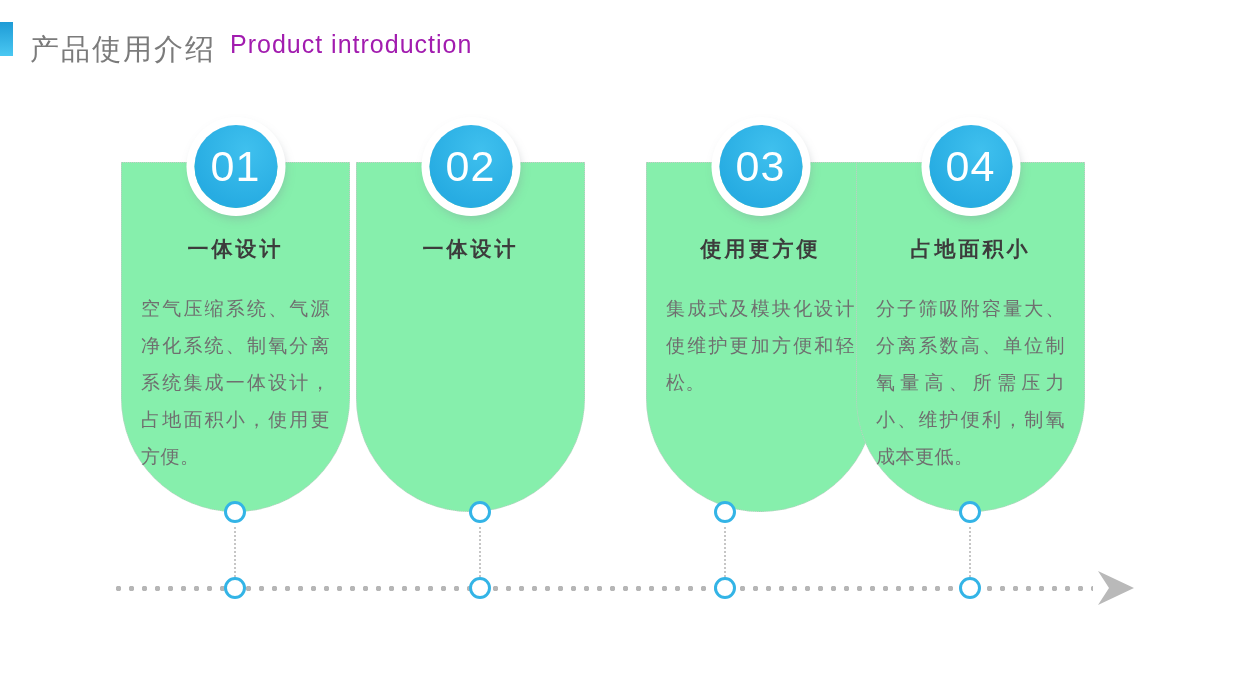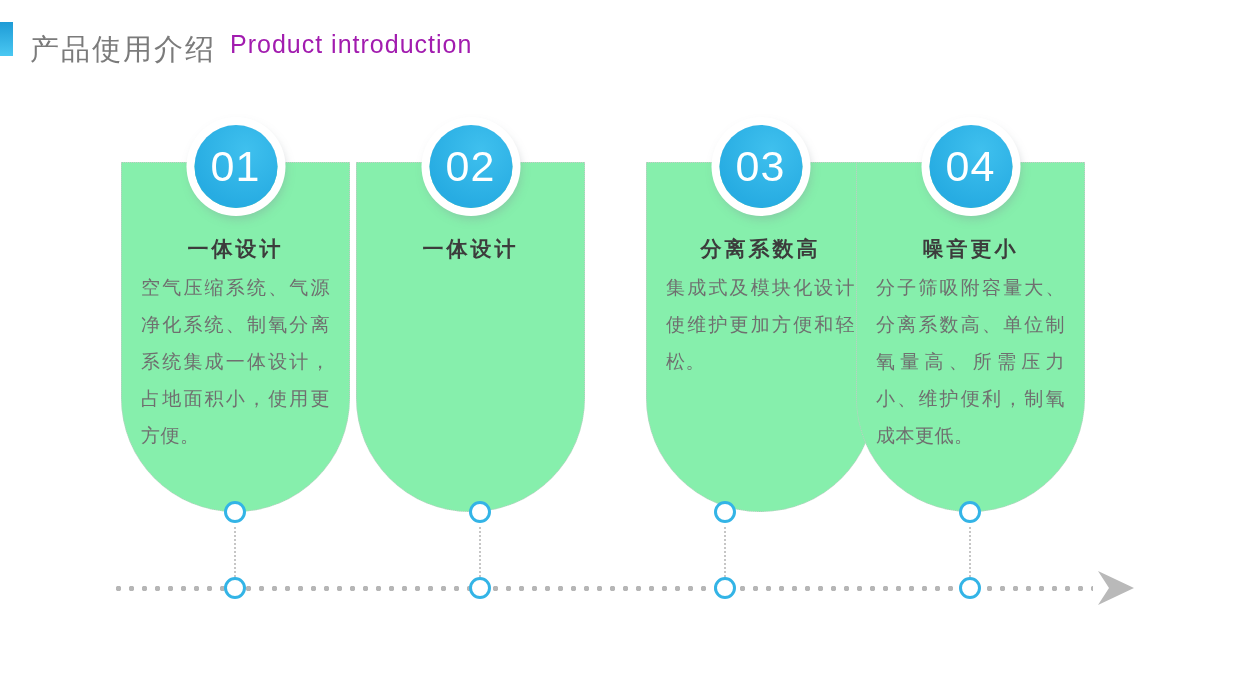--- a/index.html
+++ b/index.html
@@ -78,21 +78,21 @@
 
   .card-heading {
     margin-top: 72px;
     font-family: "Liberation Serif", serif;
     font-weight: 700;
     font-size: 21px;
     color: #3c3c3c;
     letter-spacing: 3px;
   }
   .card-body {
-    margin: 6px 19px 0 19px;
+    margin: 27px 19px 0 19px;
     font-size: 19px;
     line-height: 37px;
     color: #6f6f6f;
     text-align: justify;
     letter-spacing: 0.5px;
   }
 
   
   .node {
     position: absolute;
@@ -149,29 +149,29 @@
     <div class="badge">
       <span>02</span>
     </div>
     <div class="card-heading">一体设计</div>
   </div>
 
   <div class="card card-2">
     <div class="badge">
       <span>03</span>
     </div>
-    <div class="card-heading">分离系数高</div>
+    <div class="card-heading">使用更方便</div>
     <div class="card-body">集成式及模块化设计使维护更加方便和轻松。</div>
   </div>
 
   <div class="card card-3">
     <div class="badge">
       <span>04</span>
     </div>
-    <div class="card-heading">噪音更小</div>
+    <div class="card-heading">占地面积小</div>
     <div class="card-body">分子筛吸附容量大、分离系数高、单位制氧量高、所需压力小、维护便利，制氧成本更低。</div>
   </div>
 
   <div class="node" style="left:224px; top:501px;"></div>
   <div class="node" style="left:469px; top:501px;"></div>
   <div class="node" style="left:714px; top:501px;"></div>
   <div class="node" style="left:959px; top:501px;"></div>
 
   <div class="connector" style="left:234px;"></div>
   <div class="connector" style="left:479px;"></div>

